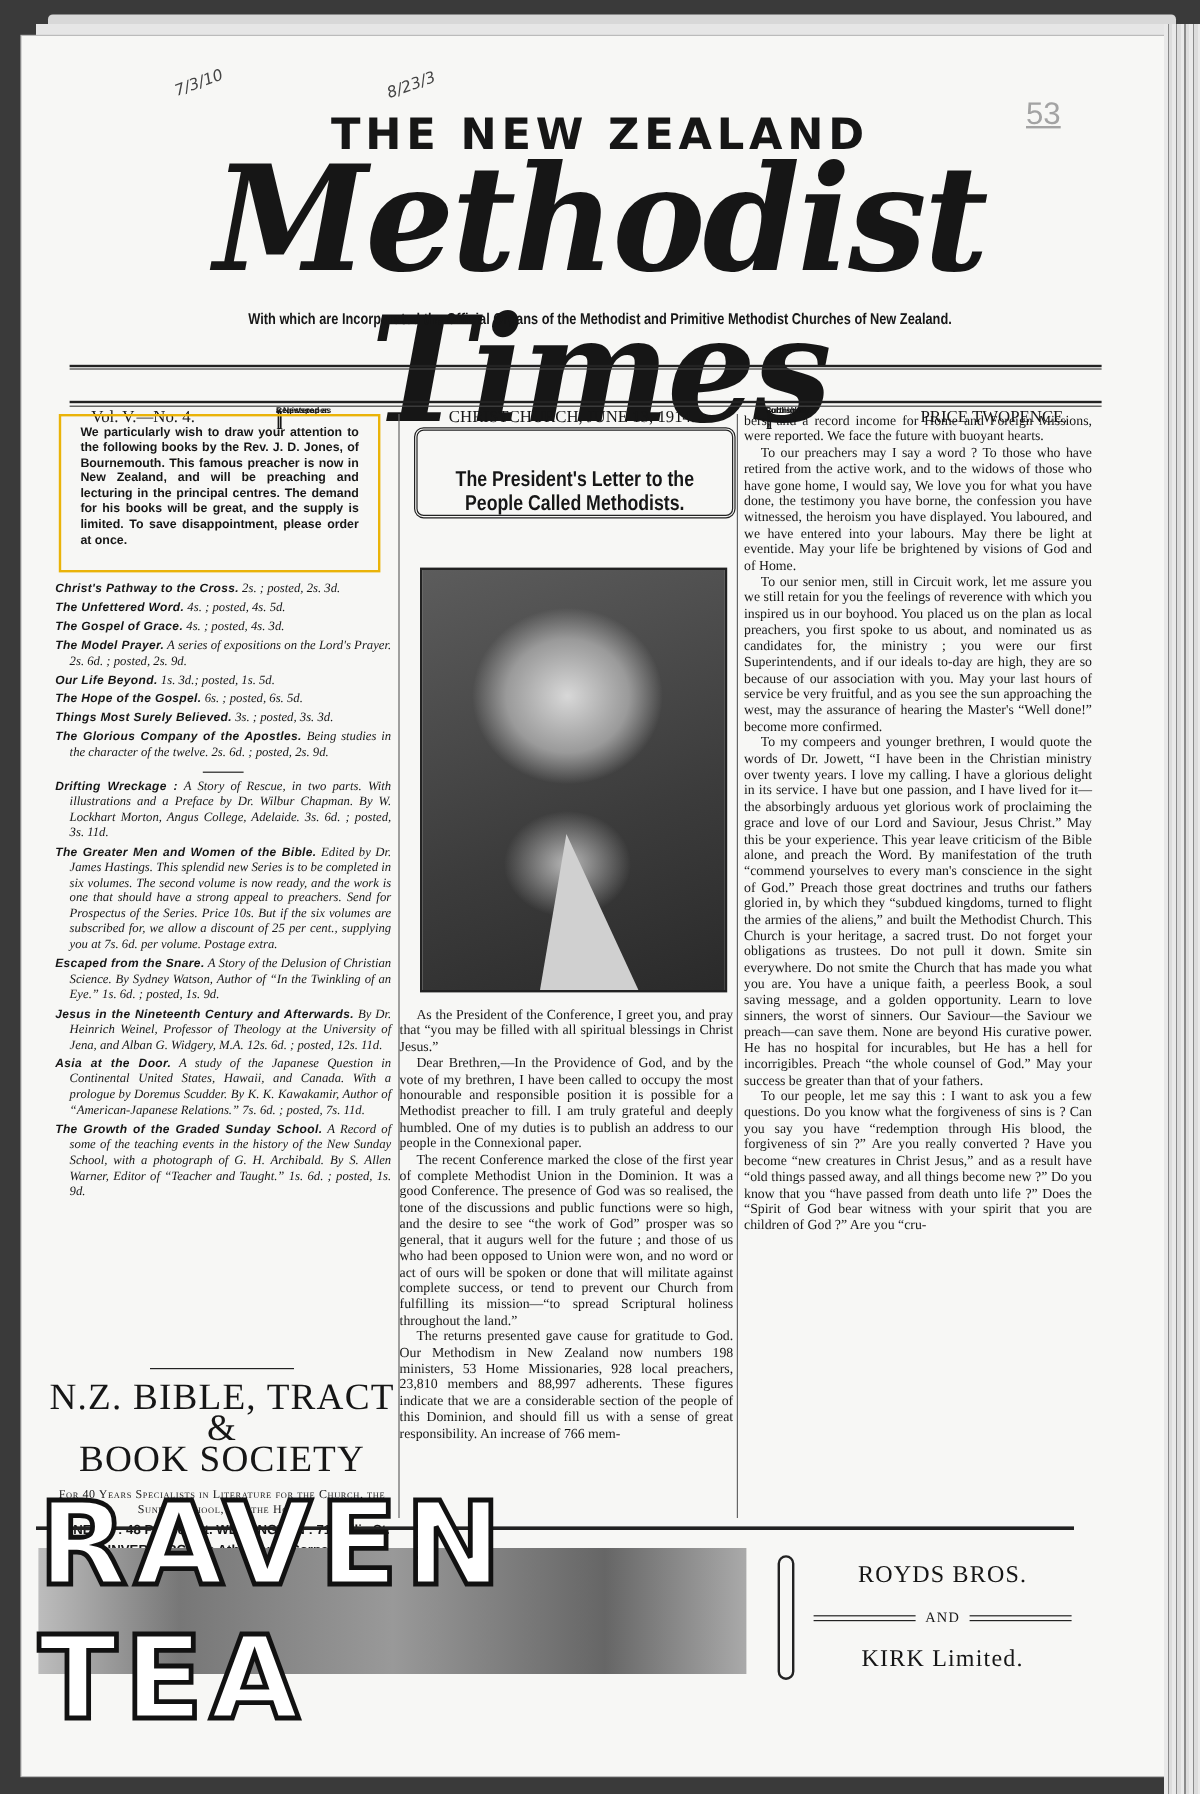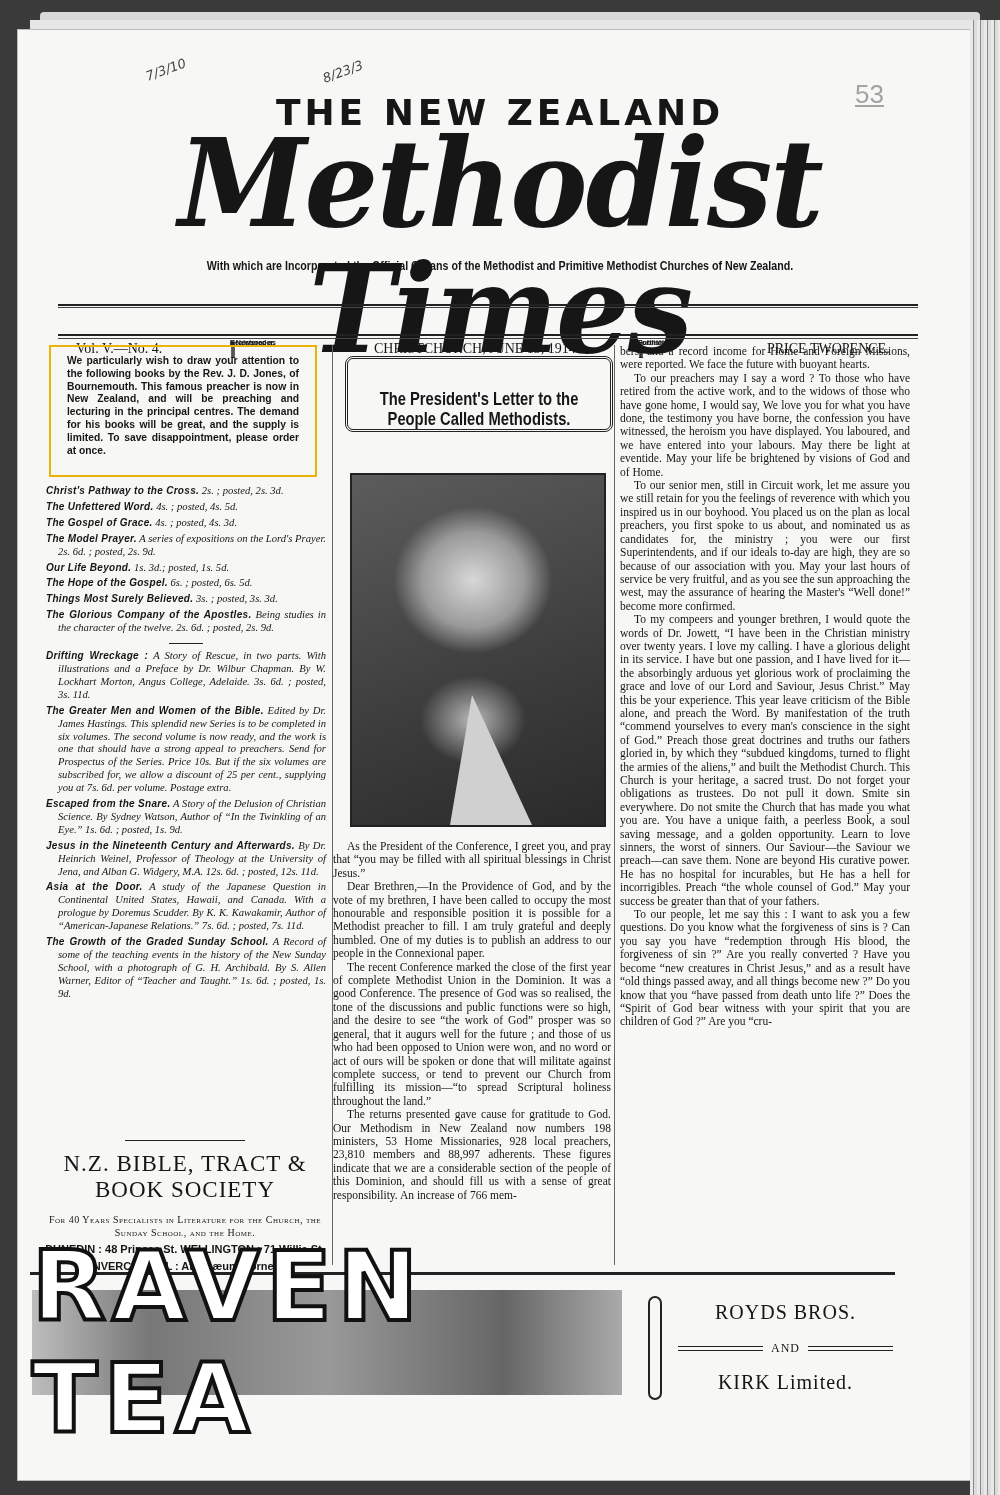--- a/index.html
+++ b/index.html
@@ -20,21 +20,21 @@
   .dateline span{position:absolute;top:0;white-space:nowrap;}
   .tiny{font-family:"Liberation Sans",sans-serif;font-size:7px;line-height:8px;font-weight:bold;display:inline-block;vertical-align:middle;}
   .bracket{font-size:18px;vertical-align:middle;}
   
   .notice{position:absolute;left:49px;top:345px;width:232px;height:112px;border:2px solid #eab308;padding:8px 16px;font-family:"Liberation Sans",sans-serif;font-weight:bold;font-size:10.3px;line-height:12.8px;text-align:justify;}
   .books{position:absolute;left:46px;top:485px;width:280px;font-size:10.6px;line-height:12.9px;text-align:justify;}
   .book{margin:0 0 3px 0;padding-left:12px;text-indent:-12px;font-style:italic;}
   .book b{font-family:"Liberation Sans",sans-serif;font-size:10px;letter-spacing:0.3px;}
   .short-rule{width:34px;margin:8px auto 6px;border-top:1px solid #222;}
   .society{position:absolute;left:40px;top:1140px;width:290px;text-align:center;}
-  .soc-title{font-size:23px;line-height:26px;letter-spacing:1px;}
+  .soc-title{font-size:31px;line-height:26px;letter-spacing:1px;}
   .soc-tag{font-size:10px;font-variant:small-caps;letter-spacing:0.5px;line-height:13px;margin-top:10px;}
   .soc-addr{font-family:"Liberation Sans",sans-serif;font-weight:bold;font-size:11px;line-height:13px;margin-top:4px;}
   
   .headline-box{position:absolute;left:345px;top:356px;width:262px;height:70px;border:3px double #222;border-radius:8px;display:flex;align-items:flex-end;justify-content:center;}
   .headline{font-family:"Liberation Sans",sans-serif;font-weight:bold;font-size:18px;line-height:20px;text-align:center;transform:scaleX(0.82);}
   .portrait{position:absolute;left:350px;top:473px;width:252px;height:350px;border:2px solid #222;background:radial-gradient(ellipse 45% 30% at 48% 30%,#d8d8d8 0%,#9a9a9a 45%,transparent 70%),radial-gradient(ellipse 30% 18% at 48% 70%,#b8b8b8 0%,transparent 70%),linear-gradient(160deg,#5c5c5c,#3c3c3c 60%,#2a2a2a);}
   .portrait .collar{position:absolute;left:98px;bottom:0;width:0;height:0;border-left:22px solid transparent;border-right:60px solid transparent;border-bottom:130px solid #d0d0d0;}
   .body-text{position:absolute;font-size:11.5px;line-height:13.4px;text-align:justify;}
   .body-text p{margin:0;text-indent:14px;}
   .col2{left:333px;top:840px;width:278px;}

